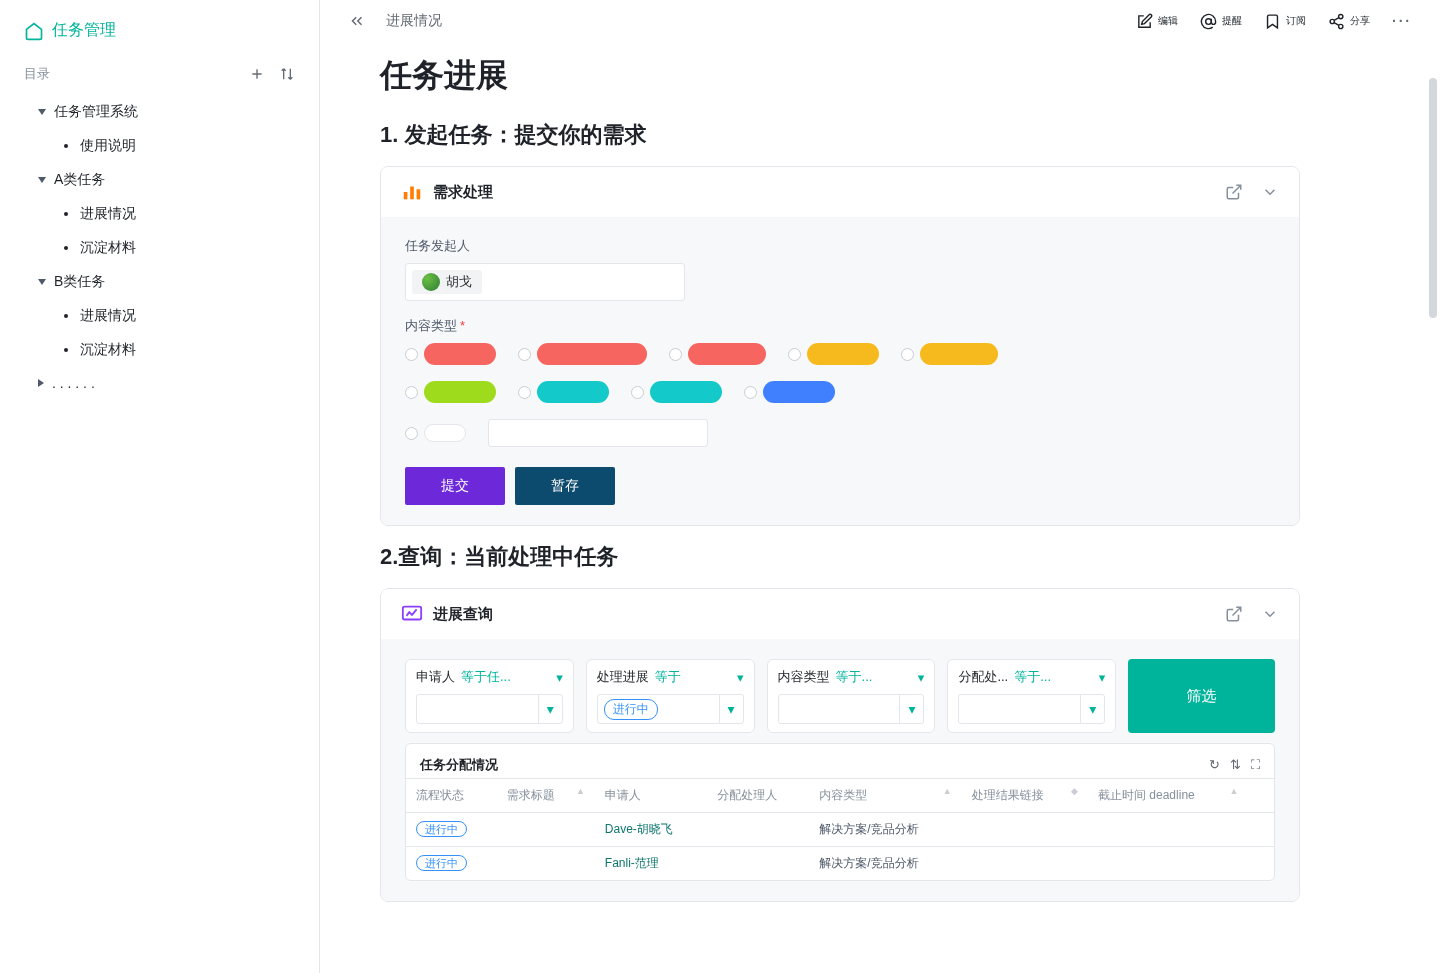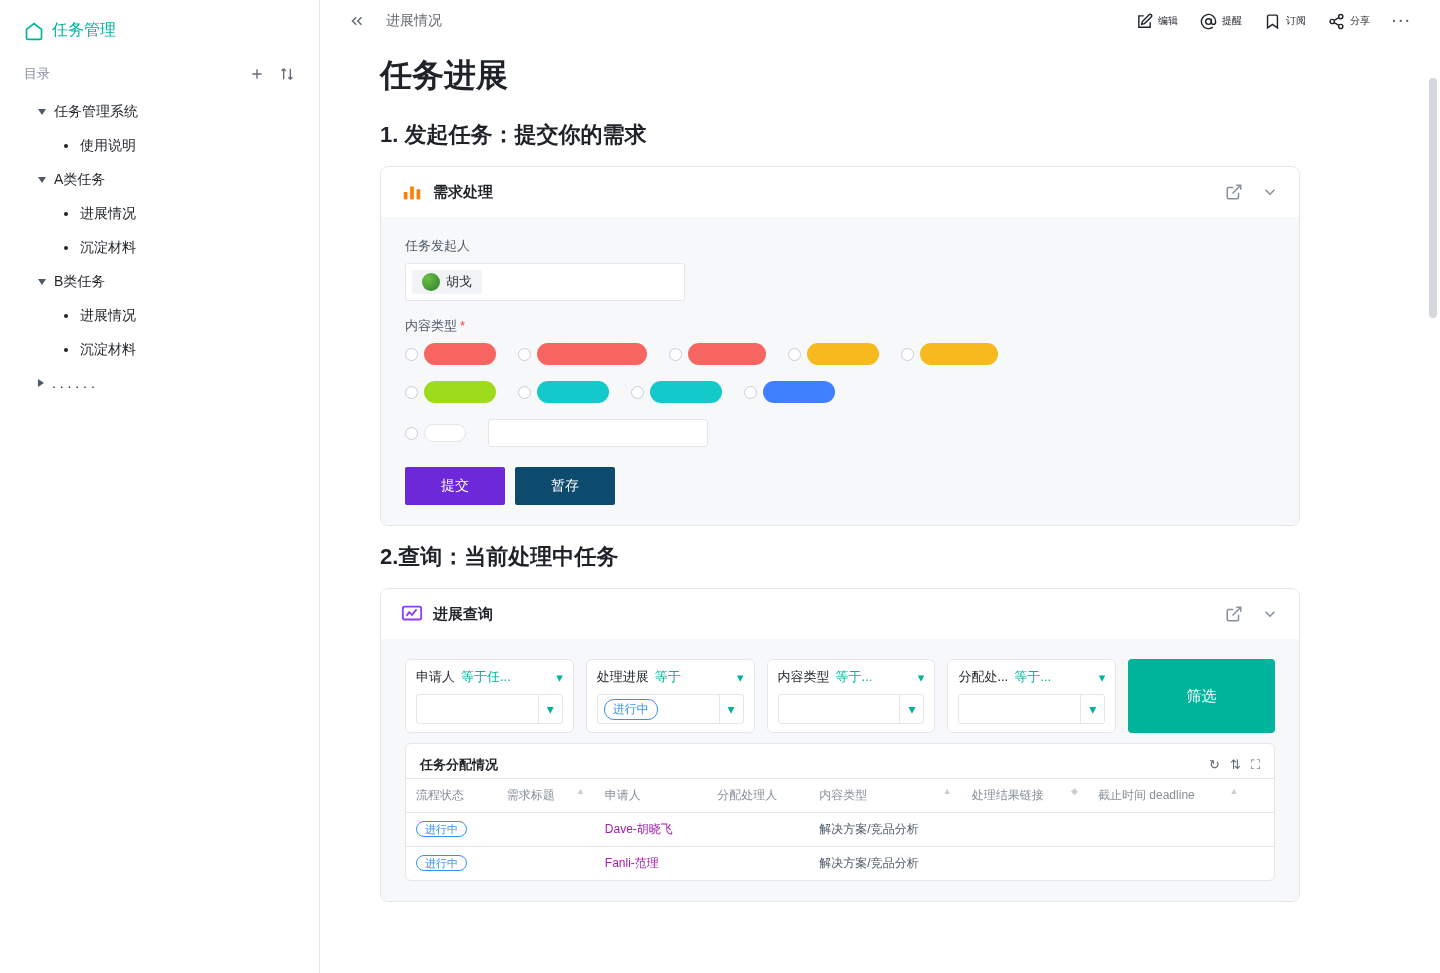--- a/index.html
+++ b/index.html
@@ -241,21 +241,21 @@
 }
 th { font-weight: 400; color: #86909c; position: relative; }
 th .sort { float: right; color: #c9cdd4; font-size: 9px; line-height: 8px; }
 .status-tag {
   border: 1px solid #3491fa;
   color: #3491fa;
   font-size: 11px;
   padding: 1px 8px;
   border-radius: 10px;
 }
-.link-text { color: #a21caf; }
+.link-text { color: #0f766e; }
 
 .scrollbar-fake {
   position: absolute;
   right: 3px;
   top: 78px;
   width: 8px;
   height: 240px;
   background: #d4d7dc;
   border-radius: 4px;
 }

